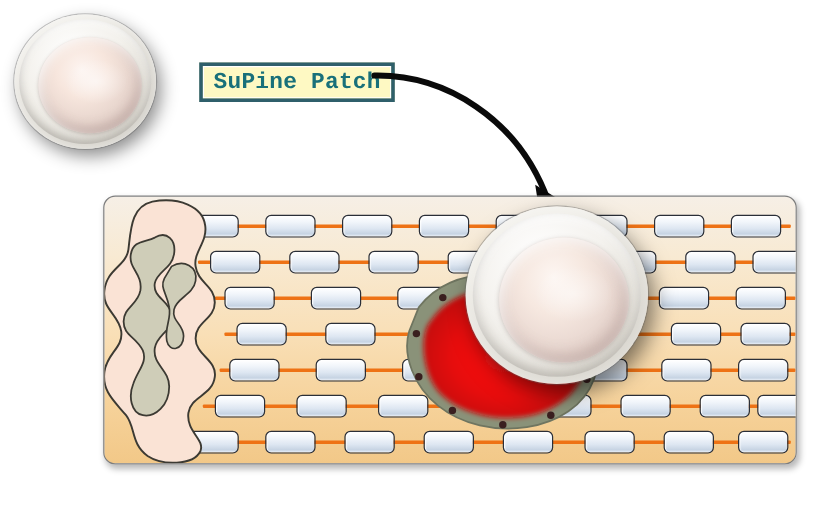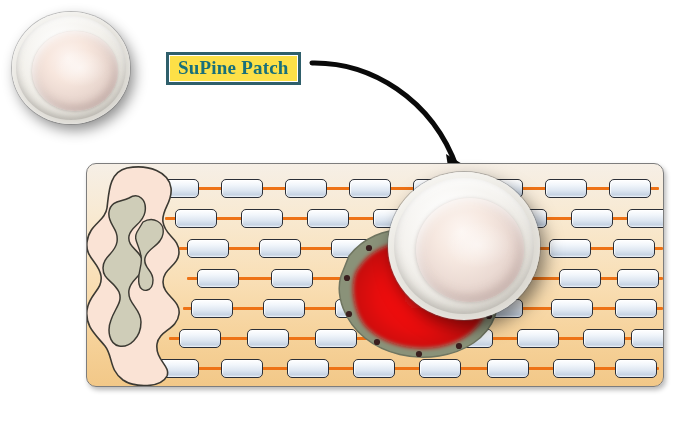--- a/index.html
+++ b/index.html
@@ -66,25 +66,25 @@
     border-radius: 50%;
     background: radial-gradient(ellipse at 50% 50%, rgba(255,255,255,0.55) 0%, rgba(255,255,255,0.0) 70%);
   }
 
   
   .label-box {
     position: absolute;
     left: 166px;
     top: 52px;
     padding: 3px 9px 4px 9px;
-    background: #fde047;
+    background: #fef9c3;
     border: 3px solid #2f5f6b;
     box-shadow: 0 0 0 1px #ffffff inset;
     color: #19707a;
-    font-family: Liberation Serif, serif;
+    font-family: Liberation Mono, monospace;
     font-weight: bold;
     font-size: 19px;
     letter-spacing: 0.2px;
     line-height: 20px;
     white-space: nowrap;
   }
 
   
   .arrow-svg {
     position: absolute;

